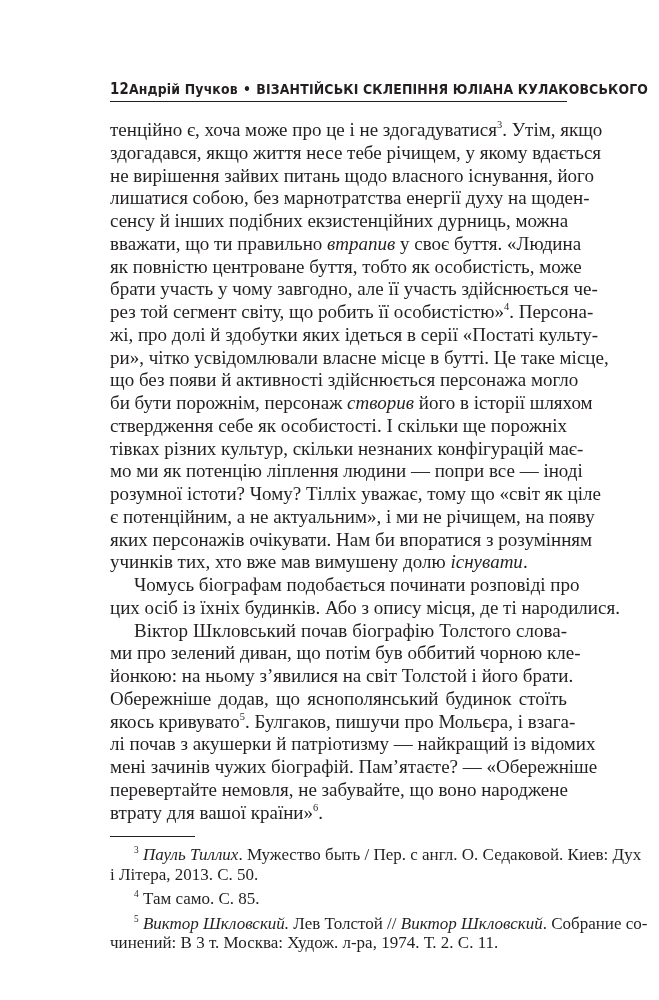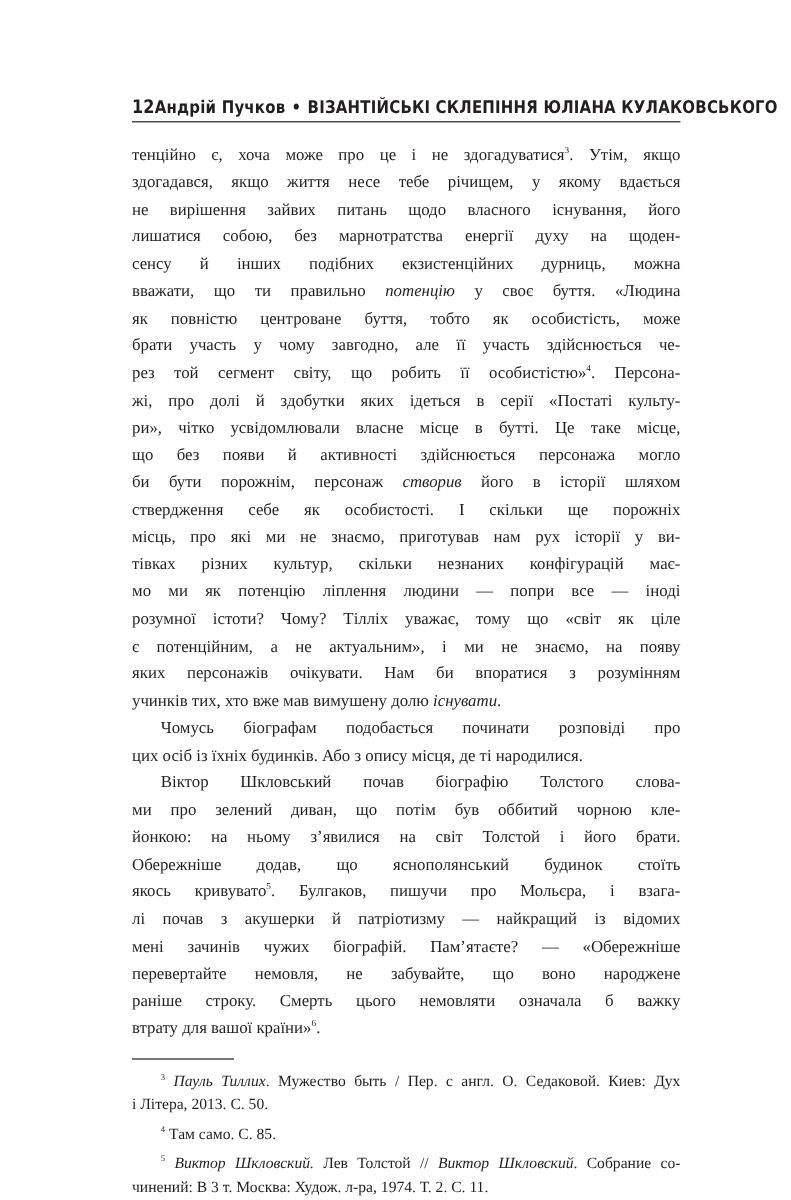--- a/index.html
+++ b/index.html
@@ -10,31 +10,31 @@
     font-family: "DejaVu Sans", sans-serif; font-weight: bold;
     font-size: 14.5px; letter-spacing: 0.2px; transform: scaleX(0.86); transform-origin: left;
     width: 531px; white-space: nowrap; height: 19px; line-height: 19px;
   }
   .running-head .folio { width: 55px; font-size: 15.5px; }
   .running-head .author { font-weight: bold; }
   .running-head .sep { margin: 0 6px; }
   .head-rule { border-top: 1.3px solid #231f20; margin-top: 2px; width: 457px; }
   .body-text {
     margin-top: 17px;
-    font-family: "Liberation Serif", serif; font-size: 14px; line-height: 22.75px;
+    font-family: "Liberation Serif", serif; font-size: 19px; line-height: 22.75px;
   }
   .body-text .ln { display: block; text-align: justify; text-align-last: justify; white-space: nowrap; }
   .body-text .ln.end { text-align-last: left; }
   .body-text .ln.ind { padding-left: 24px; }
   i { font-style: italic; }
   sup { font-size: 0.55em; vertical-align: 0.75em; line-height: 0; }
   .fn-rule { border-top: 1.3px solid #231f20; width: 85px; margin-top: 12px; }
   .footnotes {
     margin-top: 8px;
-    font-family: "Liberation Serif", serif; font-size: 13px; line-height: 19.5px;
+    font-family: "Liberation Serif", serif; font-size: 17px; line-height: 19.5px;
   }
   .fn { margin-bottom: 5px; }
   .fn .ln { display: block; white-space: nowrap; text-align: justify; text-align-last: justify; }
   .fn .ln.ind { padding-left: 24px; }
   .fn .ln.end { text-align-last: left; }
 </style>
 </head>
 <body>
 
 <div class="page">
@@ -45,47 +45,45 @@
     <span class="title">ВІЗАНТІЙСЬКІ СКЛЕПІННЯ ЮЛІАНА КУЛАКОВСЬКОГО</span>
   </div>
   <div class="head-rule"></div>
 
   <div class="body-text" id="body-text">
       <span class="ln">тенційно є, хоча може про це і не здогадуватися<sup>3</sup>. Утім, якщо</span>
       <span class="ln">здогадався, якщо життя несе тебе річищем, у якому вдається</span>
       <span class="ln">не вирішення зайвих питань щодо власного існування, його</span>
       <span class="ln">лишатися собою, без марнотратства енергії духу на щоден-</span>
       <span class="ln">сенсу й інших подібних екзистенційних дурниць, можна</span>
-      <span class="ln">вважати, що ти правильно <i>потенцію</i> у своє буття. «Людина</span>
+      <span class="ln">вважати, що ти правильно <i>втрапив</i> у своє буття. «Людина</span>
       <span class="ln">як повністю центроване буття, тобто як особистість, може</span>
       <span class="ln">брати участь у чому завгодно, але її участь здійснюється че-</span>
       <span class="ln">рез той сегмент світу, що робить її особистістю»<sup>4</sup>. Персона-</span>
       <span class="ln">жі, про долі й здобутки яких ідеться в серії «Постаті культу-</span>
       <span class="ln">ри», чітко усвідомлювали власне місце в бутті. Це таке місце,</span>
       <span class="ln">що без появи й активності здійснюється персонажа могло</span>
       <span class="ln">би бути порожнім, персонаж <i>створив</i> його в історії шляхом</span>
       <span class="ln">ствердження себе як особистості. І скільки ще порожніх</span>
-      <span class="ln">місць, про які ми не знаємо, приготував нам рух історії у ви-</span>
       <span class="ln">тівках різних культур, скільки незнаних конфігурацій має-</span>
       <span class="ln">мо ми як потенцію ліплення людини — попри все — іноді</span>
       <span class="ln">розумної істоти? Чому? Тілліх уважає, тому що «світ як ціле</span>
-      <span class="ln">є потенційним, а не актуальним», і ми не знаємо, на появу</span>
+      <span class="ln">є потенційним, а не актуальним», і ми не річищем, на появу</span>
       <span class="ln">яких персонажів очікувати. Нам би впоратися з розумінням</span>
       <span class="ln end">учинків тих, хто вже мав вимушену долю <i>існувати</i>.</span>
       <span class="ln ind">Чомусь біографам подобається починати розповіді про</span>
       <span class="ln end">цих осіб із їхніх будинків. Або з опису місця, де ті народилися.</span>
       <span class="ln ind">Віктор Шкловський почав біографію Толстого слова-</span>
       <span class="ln">ми про зелений диван, що потім був оббитий чорною кле-</span>
       <span class="ln">йонкою: на ньому з’явилися на світ Толстой і його брати.</span>
       <span class="ln">Обережніше додав, що яснополянський будинок стоїть</span>
       <span class="ln">якось кривувато<sup>5</sup>. Булгаков, пишучи про Мольєра, і взага-</span>
       <span class="ln">лі почав з акушерки й патріотизму — найкращий із відомих</span>
       <span class="ln">мені зачинів чужих біографій. Пам’ятаєте? — «Обережніше</span>
       <span class="ln">перевертайте немовля, не забувайте, що воно народжене</span>
-      <span class="ln">раніше строку. Смерть цього немовляти означала б важку</span>
       <span class="ln end">втрату для вашої країни»<sup>6</sup>.</span>
     </div>
 
   <div class="fn-rule"></div>
   <div class="footnotes" id="footnotes">
       <div class="fn">
         <span class="ln ind"><sup>3</sup> <i>Пауль Тиллих</i>. Мужество быть / Пер. с англ. О. Седаковой. Киев: Дух</span>
         <span class="ln end">і Літера, 2013. С. 50.</span>
       </div>
       <div class="fn">

